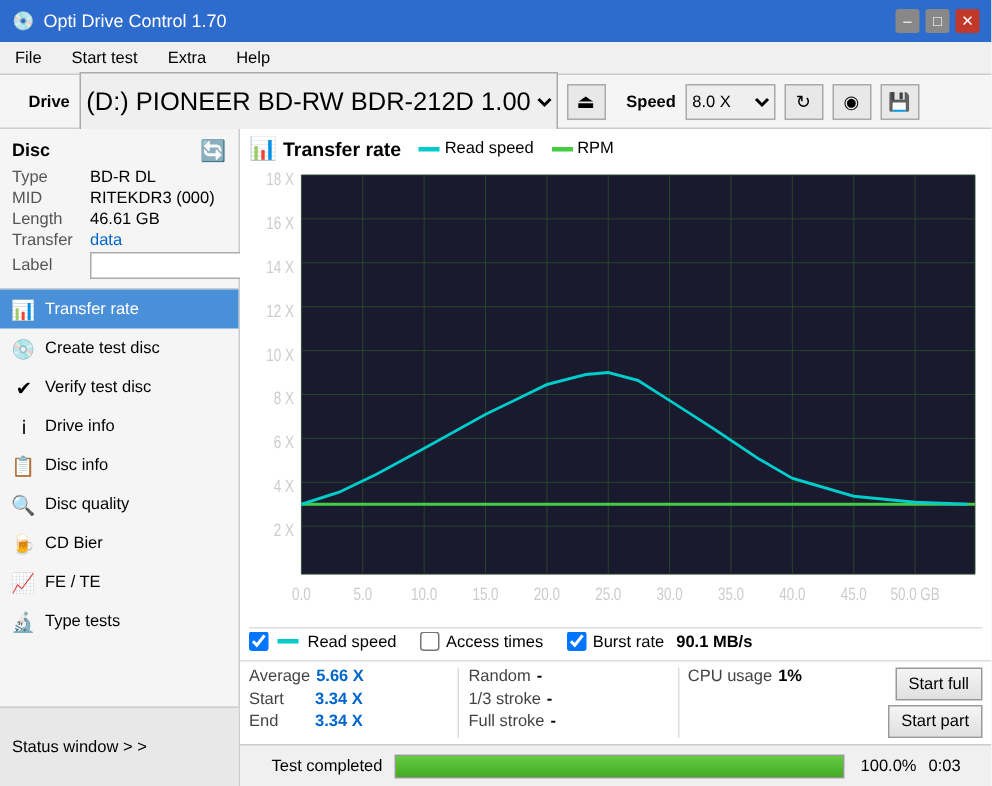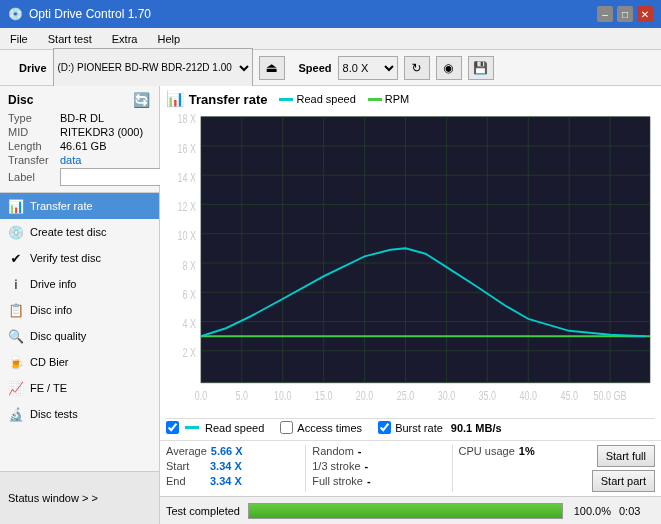--- a/index.html
+++ b/index.html
@@ -49,21 +49,21 @@
       height: 36px;
       border-bottom: 1px solid #ccc;
       display: flex;
       align-items: center;
       padding: 0 6px;
       gap: 6px;
     }
     .toolbar-label { font-size: 11px; font-weight: bold; margin-left: 13px; }
     .toolbar-drive-select {
       height: 40px;
-      font-size: 10px;
+      font-size: 17px;
       min-width: 200px;
       border: 1px solid #aaa;
     }
     .toolbar-btn {
       height: 24px;
       width: 26px;
       border: 1px solid #aaa;
       background: #e8e8e8;
       cursor: pointer;
       display: flex; align-items: center; justify-content: center;
@@ -246,20 +246,21 @@
       min-width: 40px;
       text-align: right;
     }
     #timer-text {
       font-size: 11px;
       min-width: 36px;
     }
     #status-label {
       font-size: 11px;
       color: #000;
+      margin-left: 15px;
     }
   </style>
 </head>
 <body>
 
 <div id="titlebar">
   <div id="titlebar-left">
     <span>💿</span>
     <span>Opti Drive Control 1.70</span>
   </div>
@@ -356,21 +357,21 @@
       <div class="nav-item">
         <span class="nav-icon">🍺</span>
         <span class="nav-label">CD Bier</span>
       </div>
       <div class="nav-item">
         <span class="nav-icon">📈</span>
         <span class="nav-label">FE / TE</span>
       </div>
       <div class="nav-item">
         <span class="nav-icon">🔬</span>
-        <span class="nav-label">Disc tests</span>
+        <span class="nav-label">Type tests</span>
       </div>
     </div>
 
     <div id="status-window-btn">
       <span>Status window &gt; &gt;</span>
     </div>
   </div>
 
   <div id="content">
     <div id="chart-area">

